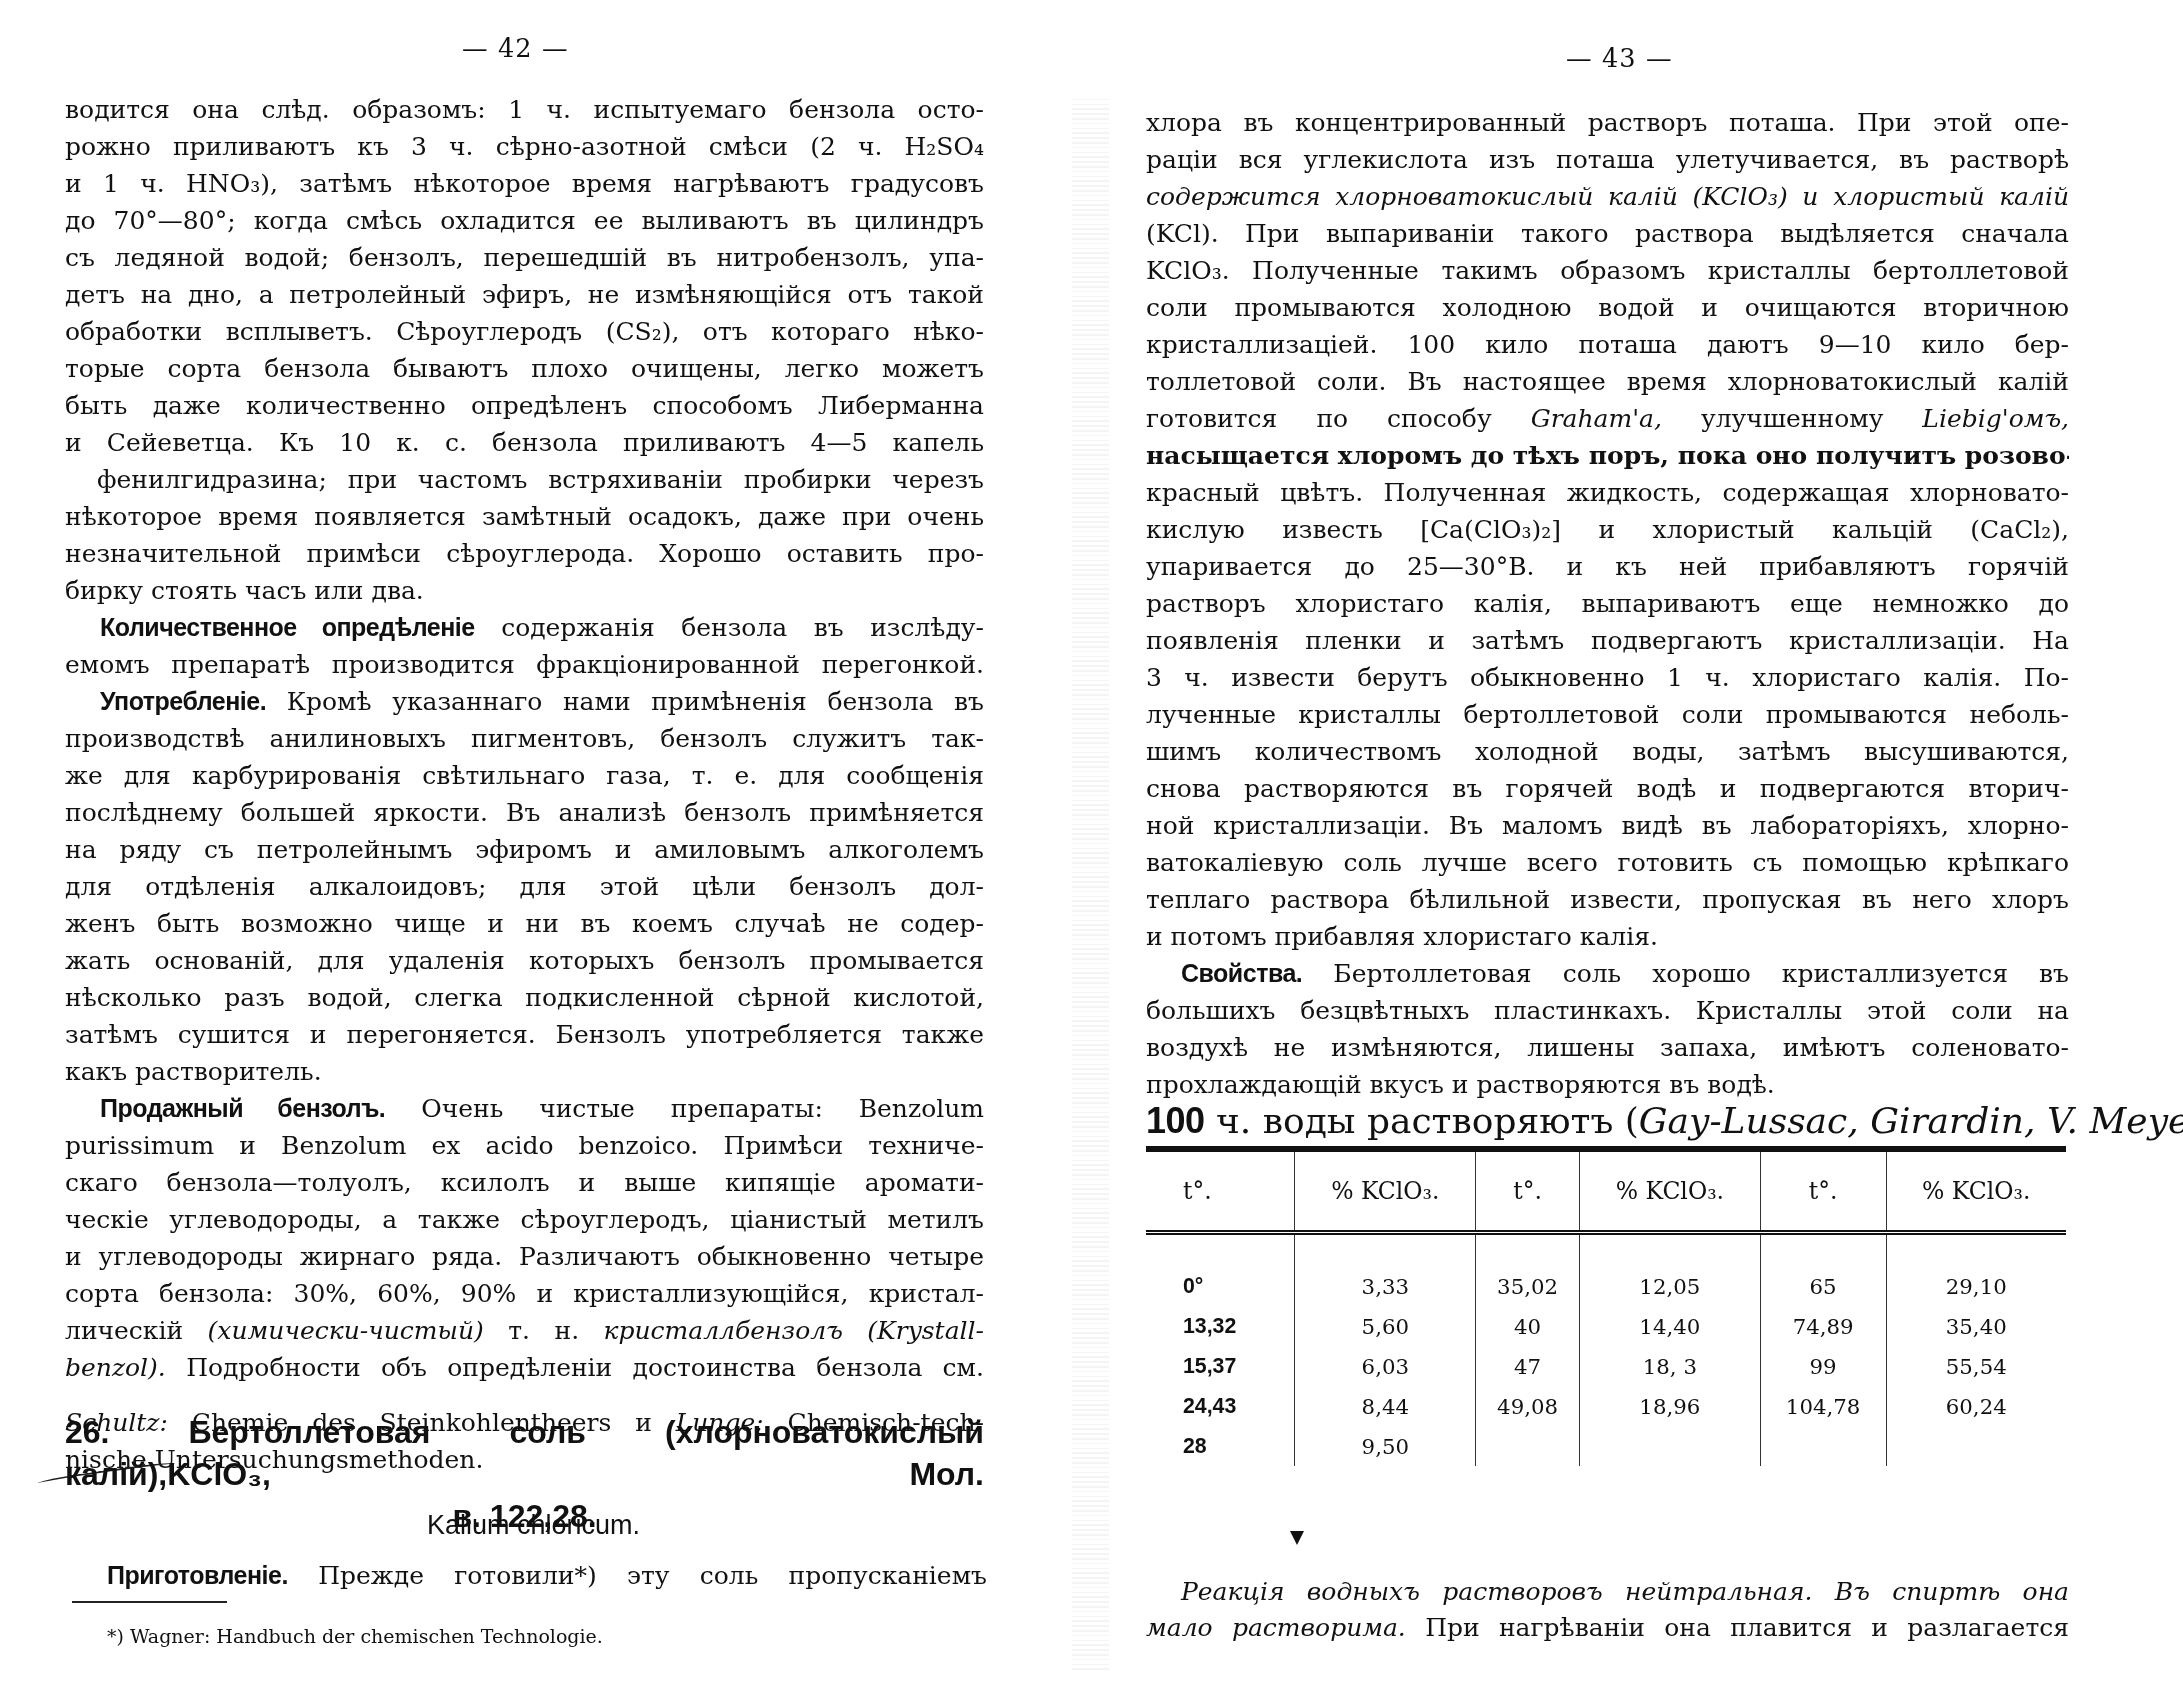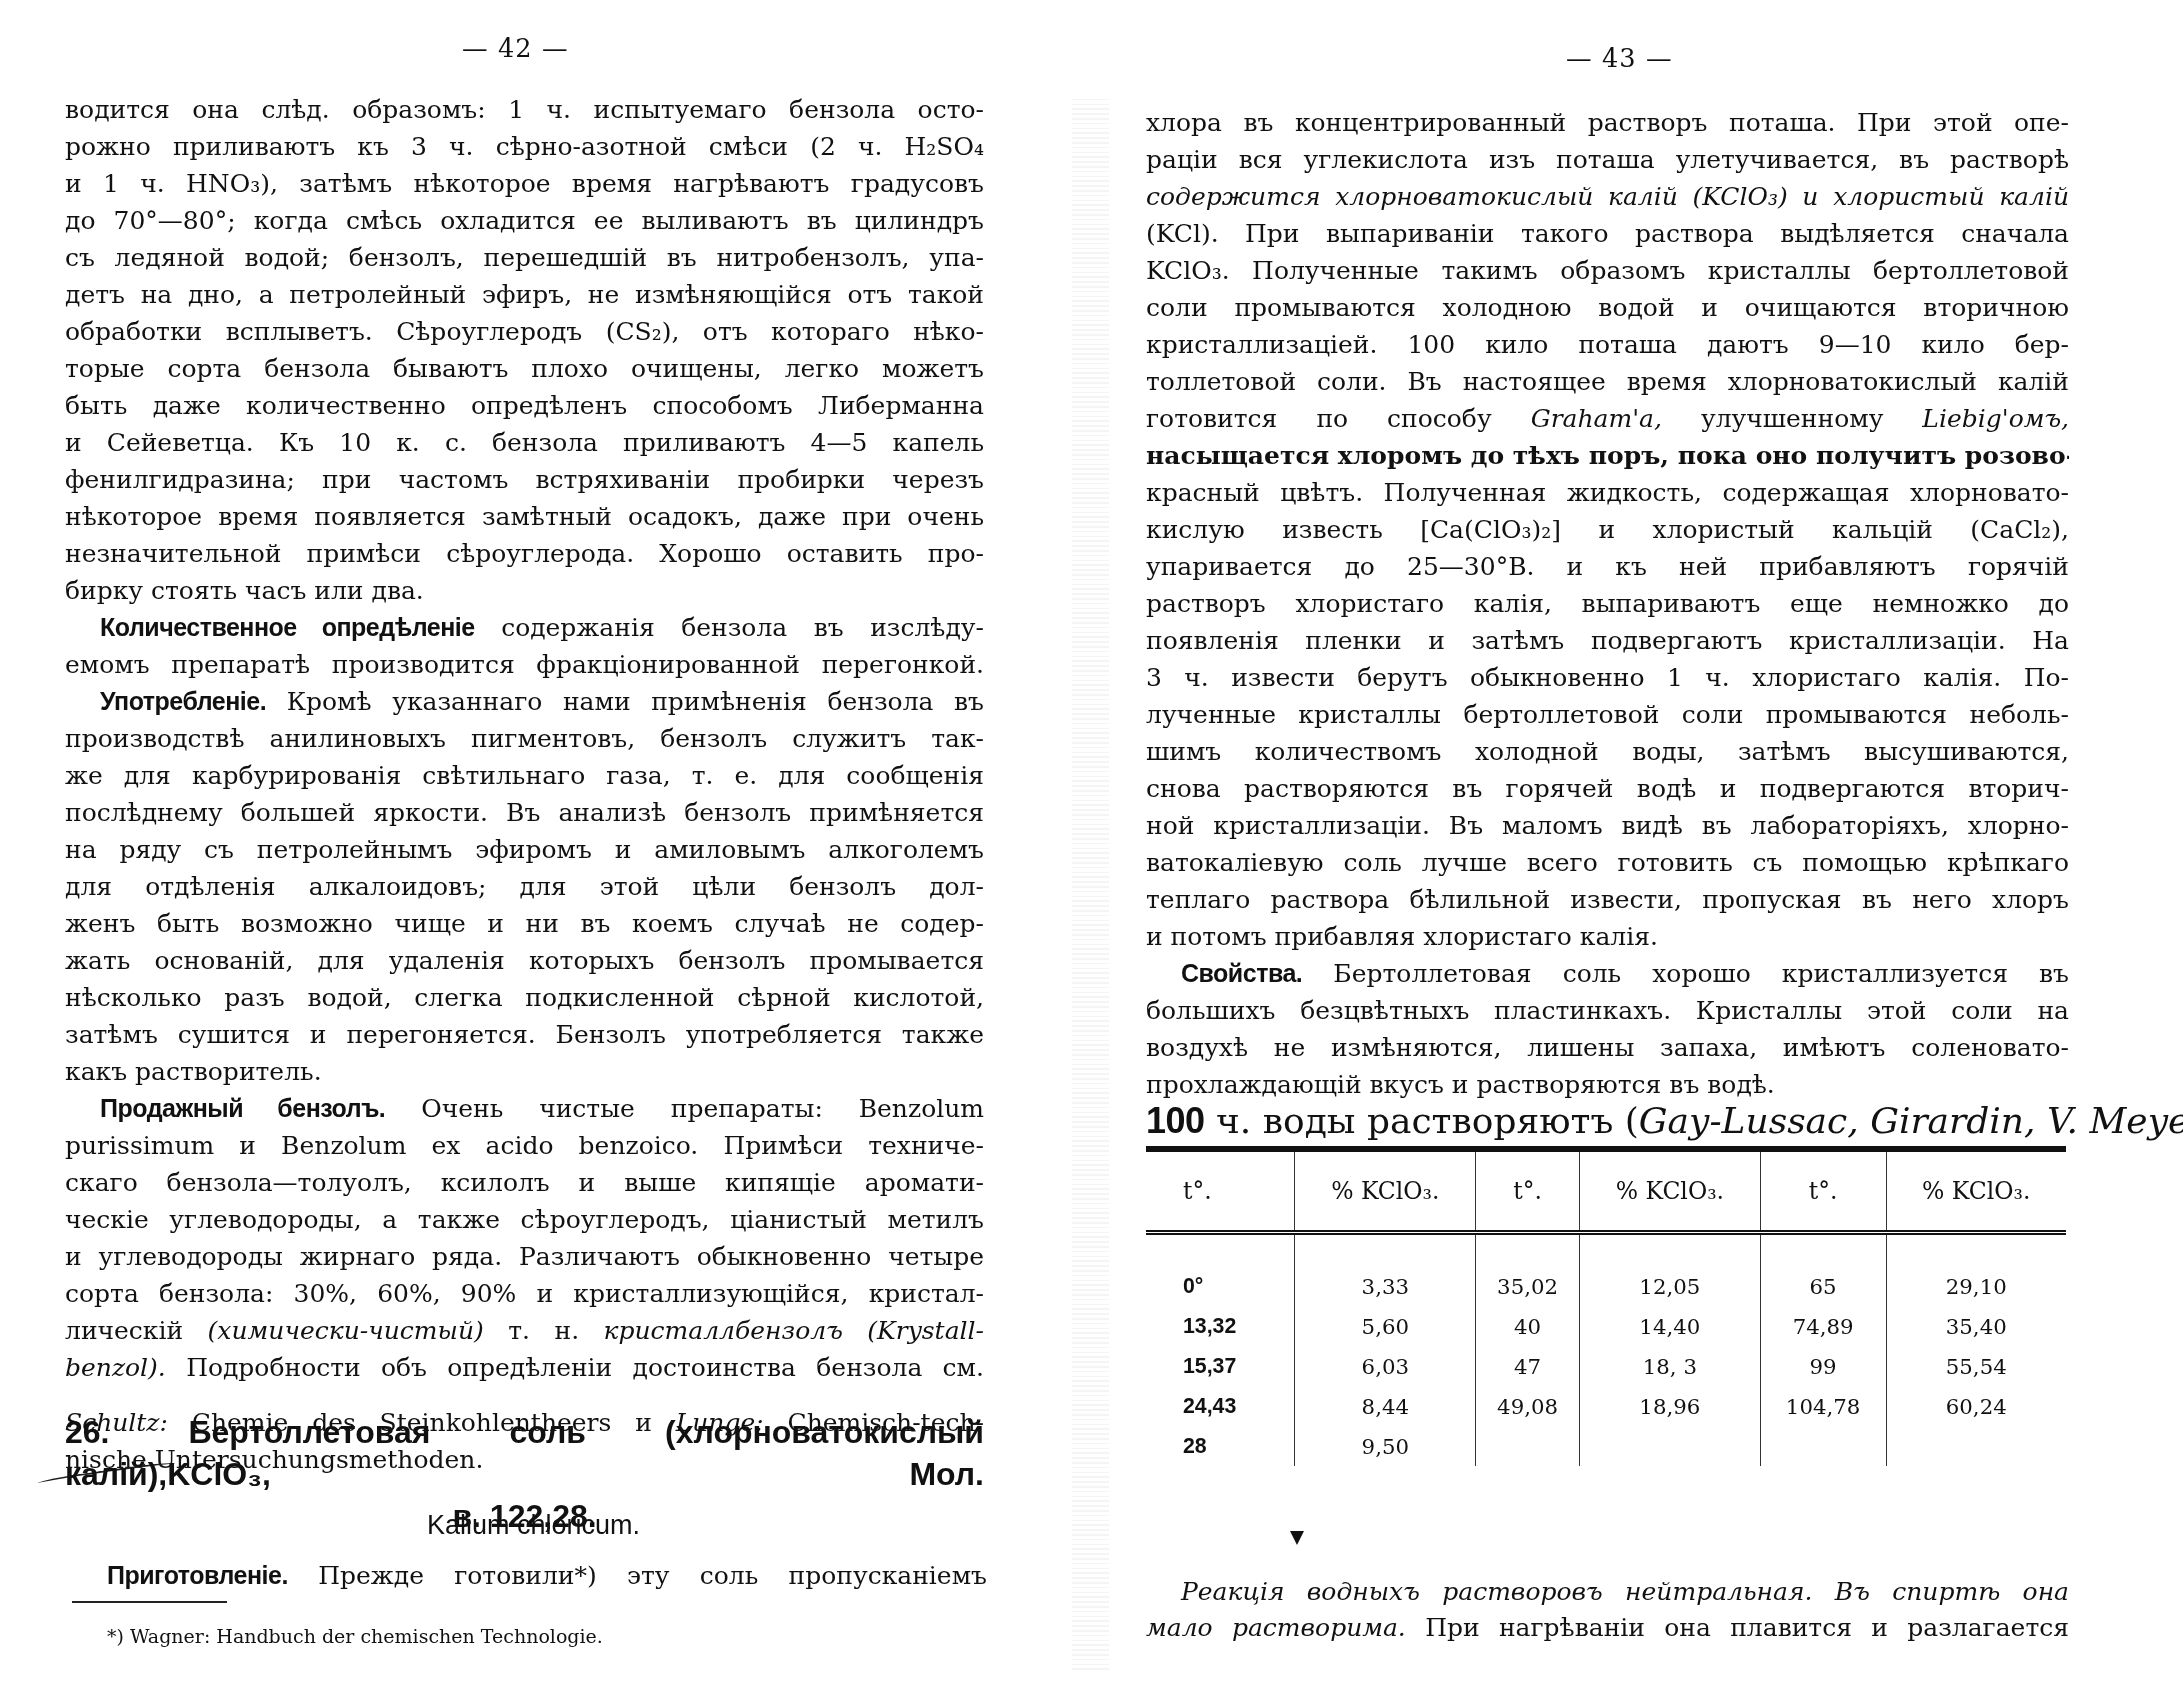--- a/index.html
+++ b/index.html
@@ -59,21 +59,21 @@
     <span class="ln" style="display: block;">водится она слѣд. образомъ: 1 ч. испытуемаго бензола осто-</span>
     <span class="ln" style="display: block;">рожно приливаютъ къ 3 ч. сѣрно-азотной смѣси (2 ч. H₂SO₄</span>
     <span class="ln" style="display: block;">и 1 ч. HNO₃), затѣмъ нѣкоторое время нагрѣваютъ градусовъ</span>
     <span class="ln" style="display: block;">до 70°—80°; когда смѣсь охладится ее выливаютъ въ цилиндръ</span>
     <span class="ln" style="display: block;">съ ледяной водой; бензолъ, перешедшій въ нитробензолъ, упа-</span>
     <span class="ln" style="display: block;">детъ на дно, а петролейный эфиръ, не измѣняющійся отъ такой</span>
     <span class="ln" style="display: block;">обработки всплыветъ. Сѣроуглеродъ (CS₂), отъ котораго нѣко-</span>
     <span class="ln" style="display: block;">торые сорта бензола бываютъ плохо очищены, легко можетъ</span>
     <span class="ln" style="display: block;">быть даже количественно опредѣленъ способомъ Либерманна</span>
     <span class="ln" style="display: block;">и Сейеветца. Къ 10 к. с. бензола приливаютъ 4—5 капель</span>
-    <span class="ln" style="display: block;">фенилгидразина; при частомъ встряхиваніи пробирки черезъ</span>
+    <span class="ln" style="display: block; margin-left: 32px;">фенилгидразина; при частомъ встряхиваніи пробирки черезъ</span>
     <span class="ln" style="display: block;">нѣкоторое время появляется замѣтный осадокъ, даже при очень</span>
     <span class="ln" style="display: block;">незначительной примѣси сѣроуглерода. Хорошо оставить про-</span>
     <span class="ln last" style="display: block;">бирку стоять часъ или два.</span>
 
     <span class="ln ind" style="display: block;"><b>Количественное опредѣленіе</b> <span>содержанія бензола въ изслѣду-</span></span>
     <span class="ln" style="display: block;">емомъ препаратѣ производится фракціонированной перегонкой.</span>
 
     <span class="ln ind" style="display: block;"><b>Употребленіе.</b> <span>Кромѣ указаннаго нами примѣненія бензола въ</span></span>
     <span class="ln" style="display: block;">производствѣ анилиновыхъ пигментовъ, бензолъ служитъ так-</span>
     <span class="ln" style="display: block;">же для карбурированія свѣтильнаго газа, т. е. для сообщенія</span>

